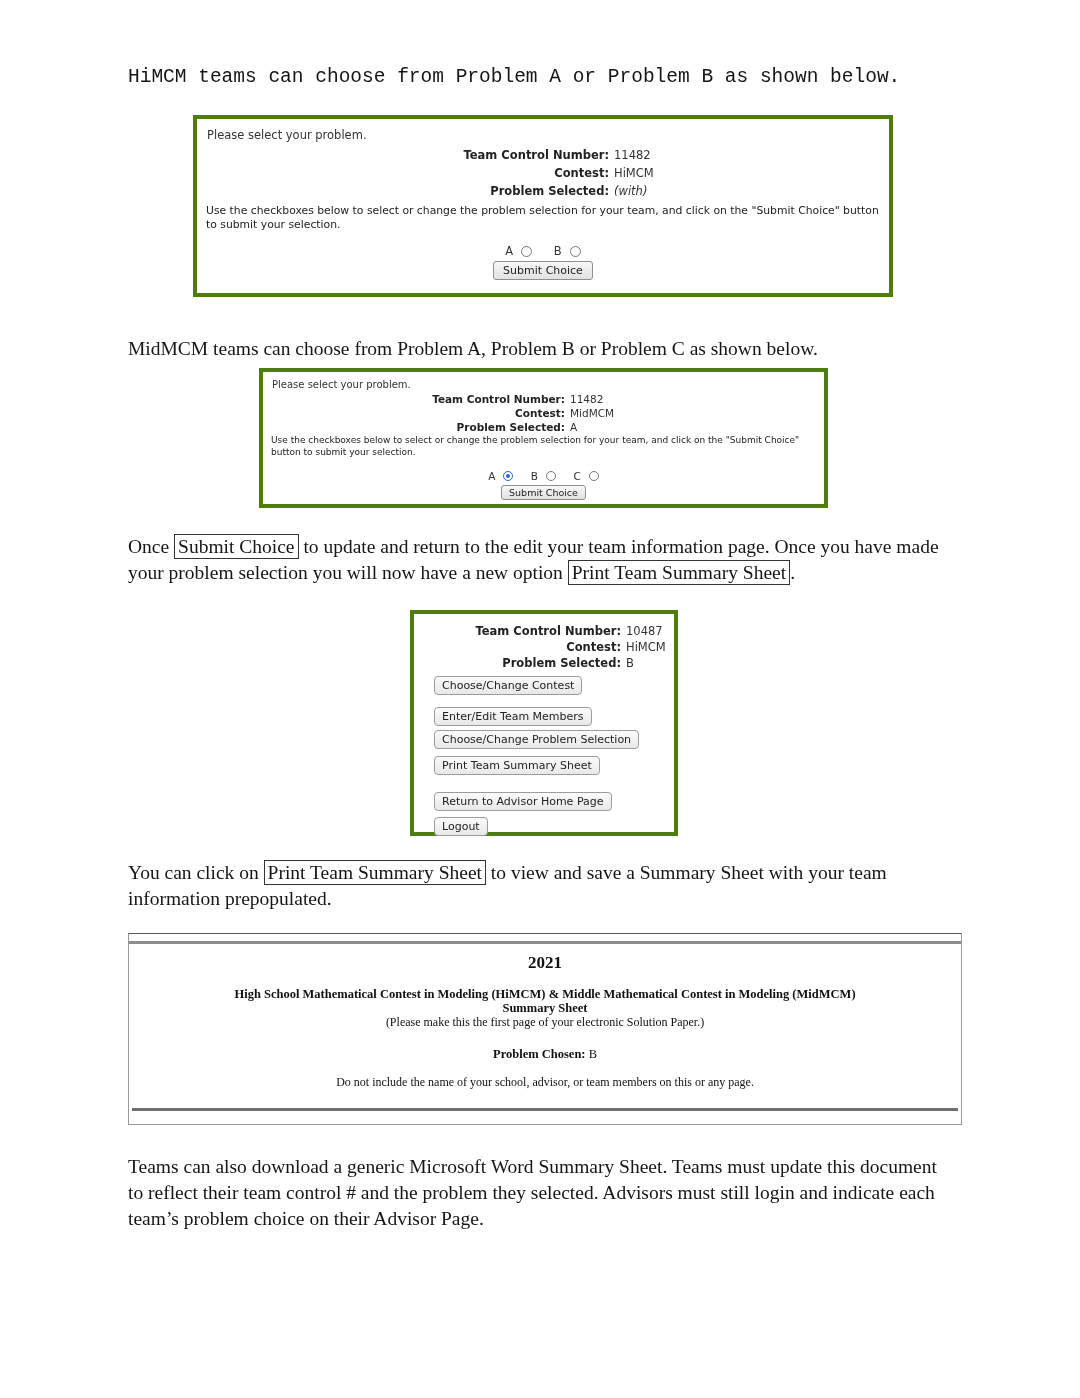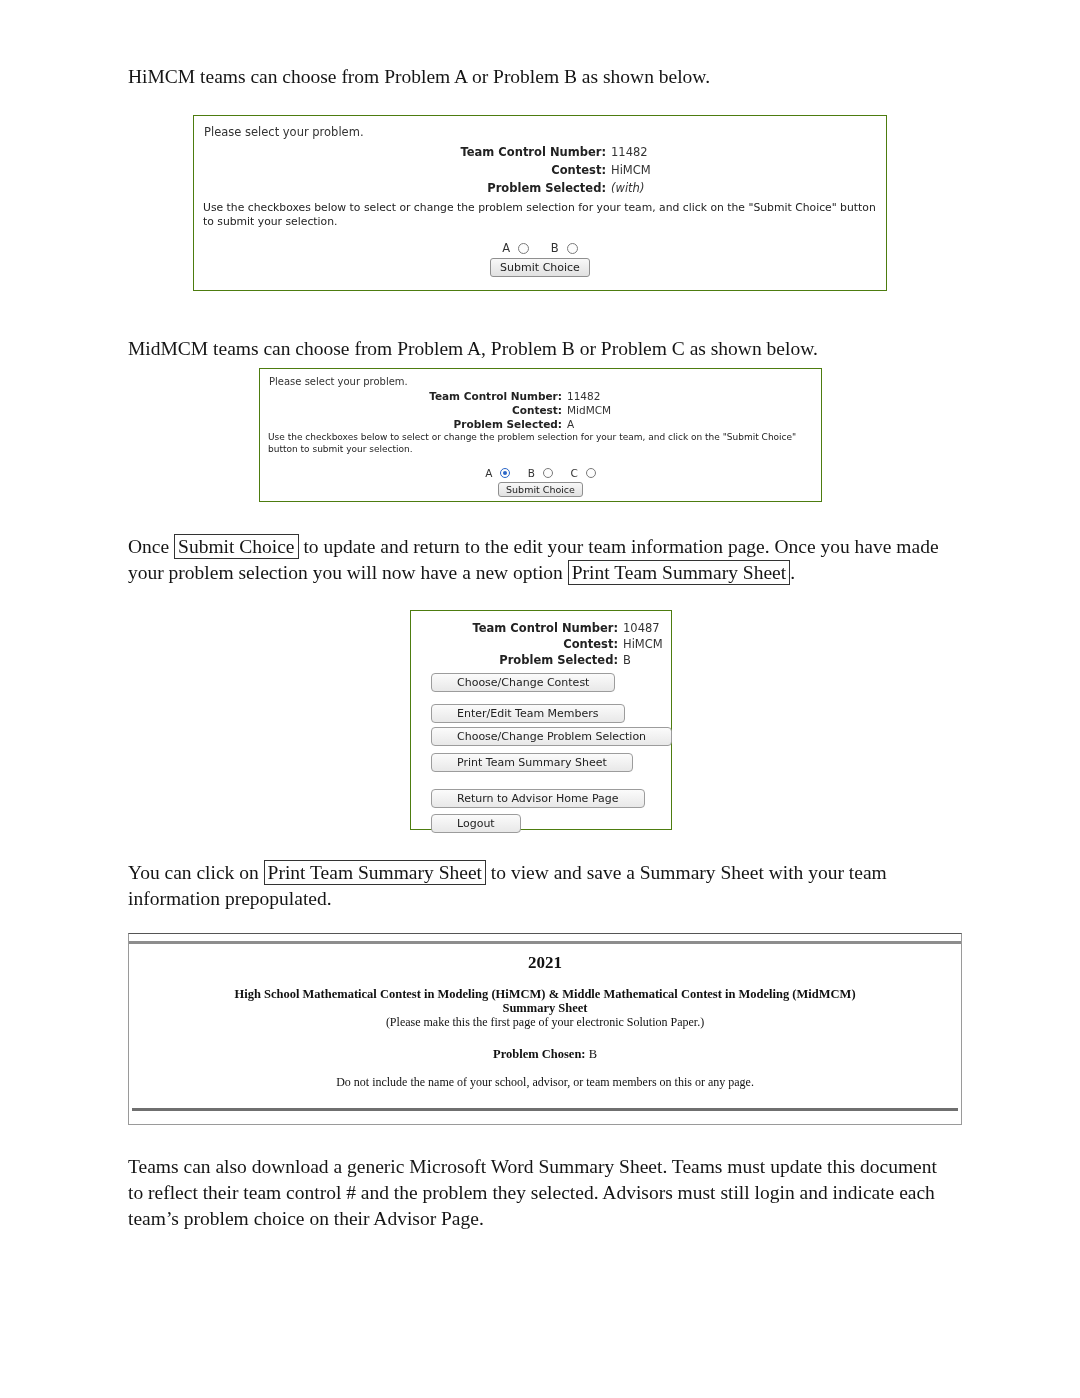--- a/index.html
+++ b/index.html
@@ -10,21 +10,21 @@
   
   .doc-text {
     position:absolute; left:128px; width:832px;
     font-size:19.5px; line-height:26px; color:#151515;
   }
   .boxed {
     border:1px solid #333; padding:0 3px; display:inline-block; line-height:23px;
   }
   
   .shot {
-    position:absolute; background:#fff; border:1px solid #4d7c0f;
+    position:absolute; background:#fff; border:4px solid #4d7c0f;
     font-family:"DejaVu Sans", sans-serif; color:#333;
   }
   .prompt { position:absolute; color:#333; }
   .fieldline { display:flex; align-items:baseline; }
   .flabel { font-weight:bold; text-align:right; color:#222; white-space:pre; }
   .fvalue { margin-left:5px; color:#333; white-space:pre; }
   .fvalue.italic { font-style:italic; }
   .instructions { position:absolute; color:#222; }
   .radio-row { position:absolute; width:100%; text-align:center; }
   .opt { display:inline-flex; align-items:center; margin:0 9px; }
@@ -68,21 +68,21 @@
   .shot2 .ui-btn { font-size:9.5px; padding:1px 7px; }
   
   .shot3 { left:410px; top:610px; width:260px; height:218px; font-size:11.5px; }
   .shot3 .fields { position:absolute; top:10px; left:0; right:0; }
   .shot3 .fieldline { margin-bottom:2px; }
   .shot3 .flabel { width:207px; }
   .shot3 .menu { position:absolute; left:20px; top:60px; }
   .menu-btn {
     display:table; font-family:"DejaVu Sans", sans-serif; font-size:11px; color:#222;
     background:linear-gradient(#fbfbfb,#e8e8e8); border:1px solid #9c9c9c;
-    border-radius:4px; padding:2px 25px; cursor:pointer; white-space:pre;
+    border-radius:4px; padding:2px 7px; cursor:pointer; white-space:pre;
   }
   .mb1 { margin-top:2px; } .mb2 { margin-top:12px; } .mb3 { margin-top:4px; }
   .mb4 { margin-top:7px; } .mb5 { margin-top:17px; } .mb6 { margin-top:6px; }
   
   .sheet {
     position:absolute; left:128px; top:933px; width:832px; height:190px;
     background:#fff; border:1px solid #9a9a9a; border-top:1px solid #555;
     text-align:center; color:#111;
   }
   .sheet .top-rule { position:absolute; top:7px; left:0; right:0; height:3px; background:#8d8d8d; }
@@ -91,21 +91,21 @@
   .sheet .year { top:19px; font-size:17px; font-weight:bold; }
   .sheet .title { top:53px; font-size:12.5px; font-weight:bold; }
   .sheet .subtitle { top:67px; font-size:12.5px; font-weight:bold; }
   .sheet .note { top:81px; font-size:12px; }
   .sheet .sfield1 { top:97px; font-size:12.5px; }
   .sheet .sfield2 { top:113px; font-size:12.5px; }
   .sheet .sflabel { font-weight:bold; }
   .sheet .warn1 { top:141px; font-size:12px; }
   .sheet .warn2 { top:155px; font-size:11.6px; white-space:nowrap; }
   
-  .p1 { top:64px; }
+  .p1 { top:64px;font-family:Liberation Mono, monospace; }
   .p2 { top:336px; }
   .p3 { top:534px; }
   .p4 { top:860px; }
   .p5 { top:1154px; width:828px; }
 </style>
 </head>
 <body>
 
 <div class="doc-text p1">HiMCM teams can choose from Problem A or Problem B as shown below.</div>
 

